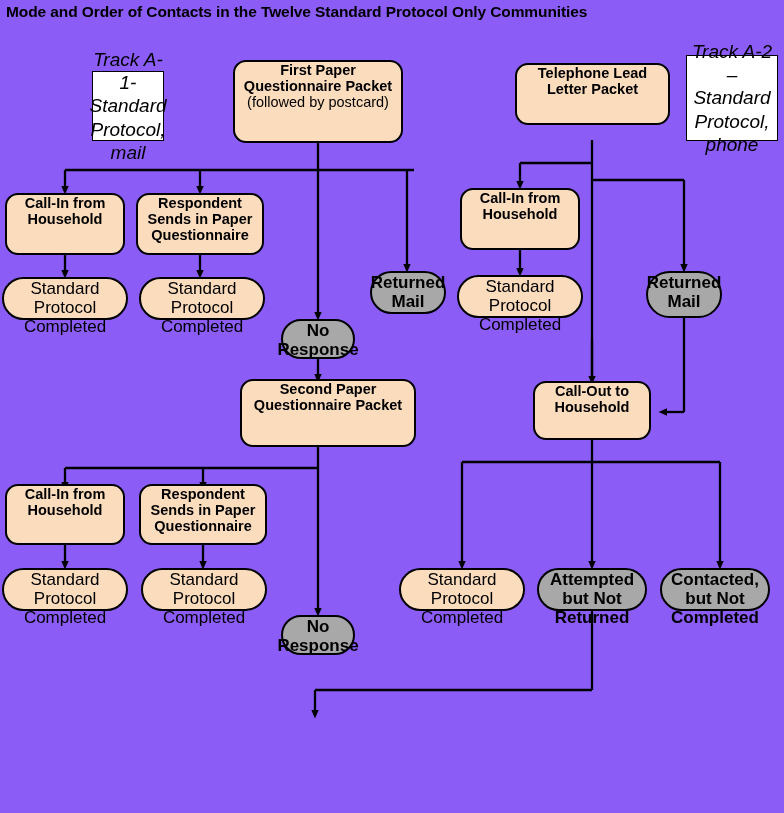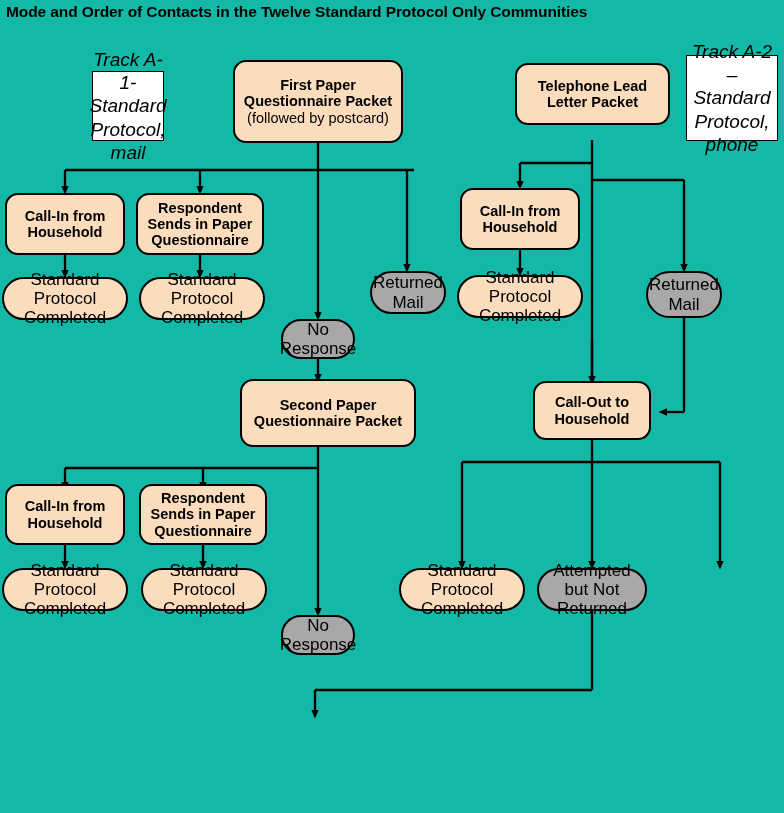--- a/index.html
+++ b/index.html
@@ -8,21 +8,21 @@
     background: #ffffff;
   }
   body {
     font-family: "Liberation Sans", sans-serif;
     color: #000000;
   }
   #canvas {
     position: relative;
     width: 784px;
     height: 813px;
-    background: #14b8a6;
+    background: #8b5cf6;
     overflow: hidden;
   }
   #title {
     position: absolute;
     left: 6px;
     top: 3px;
     font-size: 15.5px;
     font-weight: bold;
     letter-spacing: -0.1px;
     white-space: nowrap;
@@ -33,28 +33,28 @@
     top: 0;
     width: 784px;
     height: 813px;
     pointer-events: none;
   }
   .node {
     position: absolute;
     box-sizing: border-box;
     border: 2px solid #000000;
     display: flex;
-    align-items: center;
+    align-items: flex-start;
     justify-content: center;
     text-align: center;
     line-height: 1.12;
     z-index: 2;
   }
   .peach  { background: #fbdcbd; }
-  .grey   { background: #a8a8a8; }
+  .grey   { background: #a8a8a8; font-weight: bold; }
   .r-md   { border-radius: 13px; }
   .r-pill { border-radius: 26px; }
   .bold   { font-weight: bold; }
   .fs15   { font-size: 14.5px; }
   .fs13   { font-size: 17px; }
   .node .inner { padding: 0 5px; }
   .sub { font-weight: normal; }
 
   .tracklabel {
     position: absolute;
@@ -230,15 +230,18 @@
   </div>
 
   <div class="node peach r-pill fs13" style="left:399px; top:568px; width:126px; height:43px;">
     <div class="inner">Standard Protocol Completed</div>
   </div>
 
   <div class="node grey r-pill fs13" style="left:537px; top:568px; width:110px; height:43px;">
     <div class="inner">Attempted but Not Returned</div>
   </div>
 
+  <div class="node grey r-pill fs13" style="left:660px; top:568px; width:110px; height:43px;">
+    <div class="inner">Contacted, but Not Completed</div>
+  </div>
 
 
 </div>
 
 </body></html>

